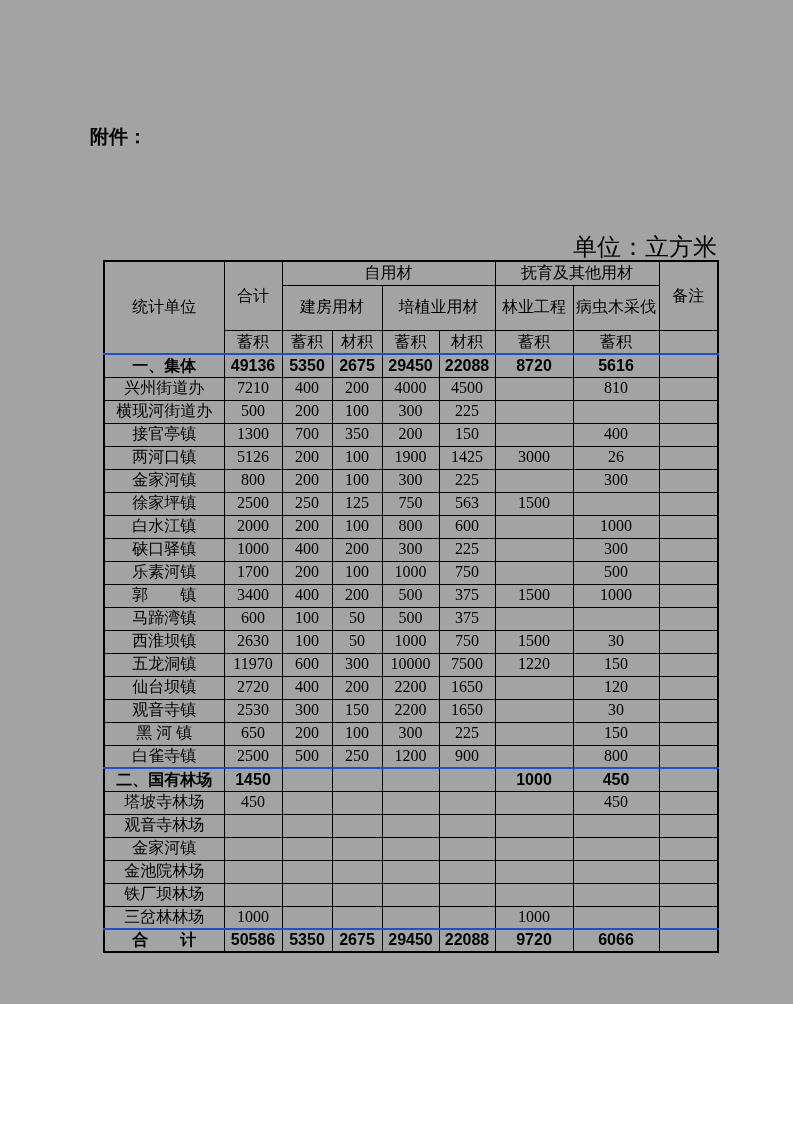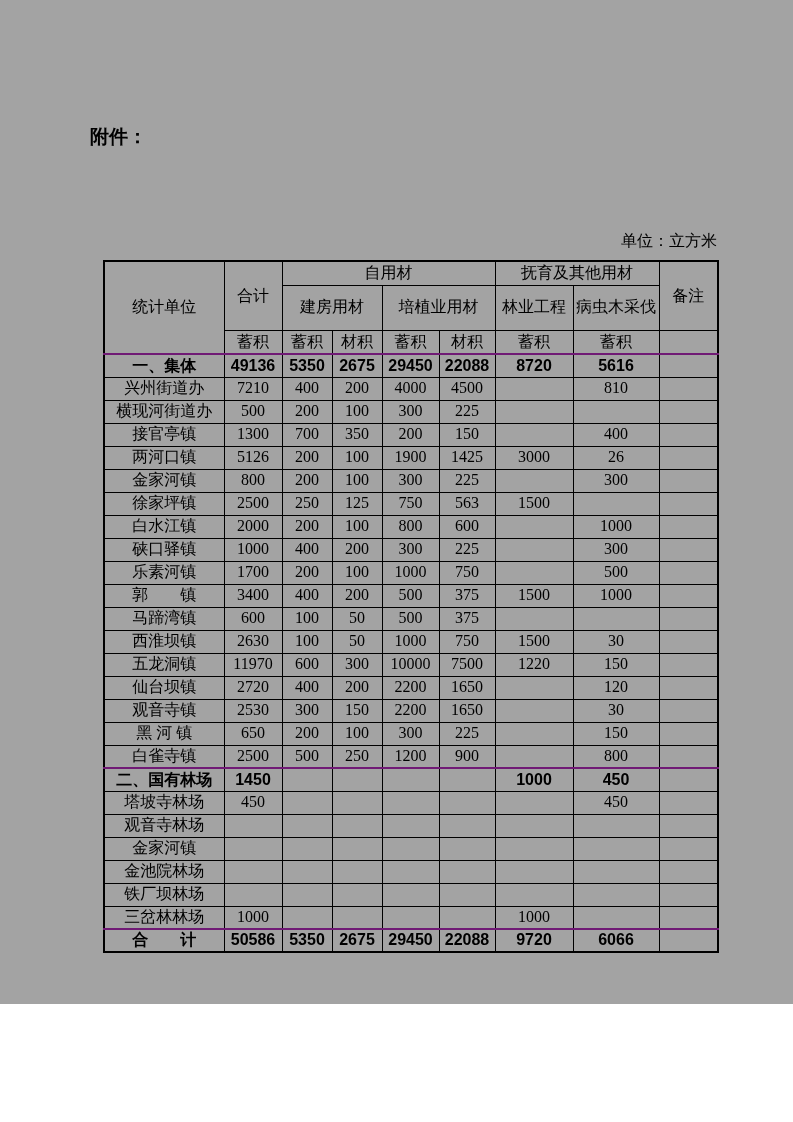--- a/index.html
+++ b/index.html
@@ -29,21 +29,21 @@
     text-align: center;
     font-family: "Liberation Serif", serif;
     font-weight: bold;
     font-size: 28px;
     letter-spacing: 1px;
   }
   .unit-note {
     position: absolute;
     top: 231px;
     right: 76px;
-    font-size: 16px;
+    font-size: 24px;
     font-family: "Liberation Serif", serif;
   }
   table.quota {
     position: absolute;
     left: 103px;
     top: 260px;
     width: 614px;
     border-collapse: collapse;
     table-layout: fixed;
     border: 2px solid #000;
@@ -63,21 +63,21 @@
   }
   td.pest-head { padding: 0 8px; }
   tr.h1 { height: 24px; }
   tr.h2 { height: 45px; }
   tr.h3 { height: 24px; border-radius: 9px; }
   tbody tr { height: 23px; }
   tbody td { font-family: "Liberation Serif", serif; }
   tbody tr.bold-row td {
     font-family: "Liberation Sans", sans-serif;
     font-weight: bold;
-    border-top: 2px solid #701a75;
+    border-top: 2px solid #1d4ed8;
   }
   .page-footer {
     position: absolute;
     left: 130px;
     top: 1011px;
     font-size: 17px;
     letter-spacing: 2px;
     font-family: "Liberation Serif", serif;
   }
 </style>

